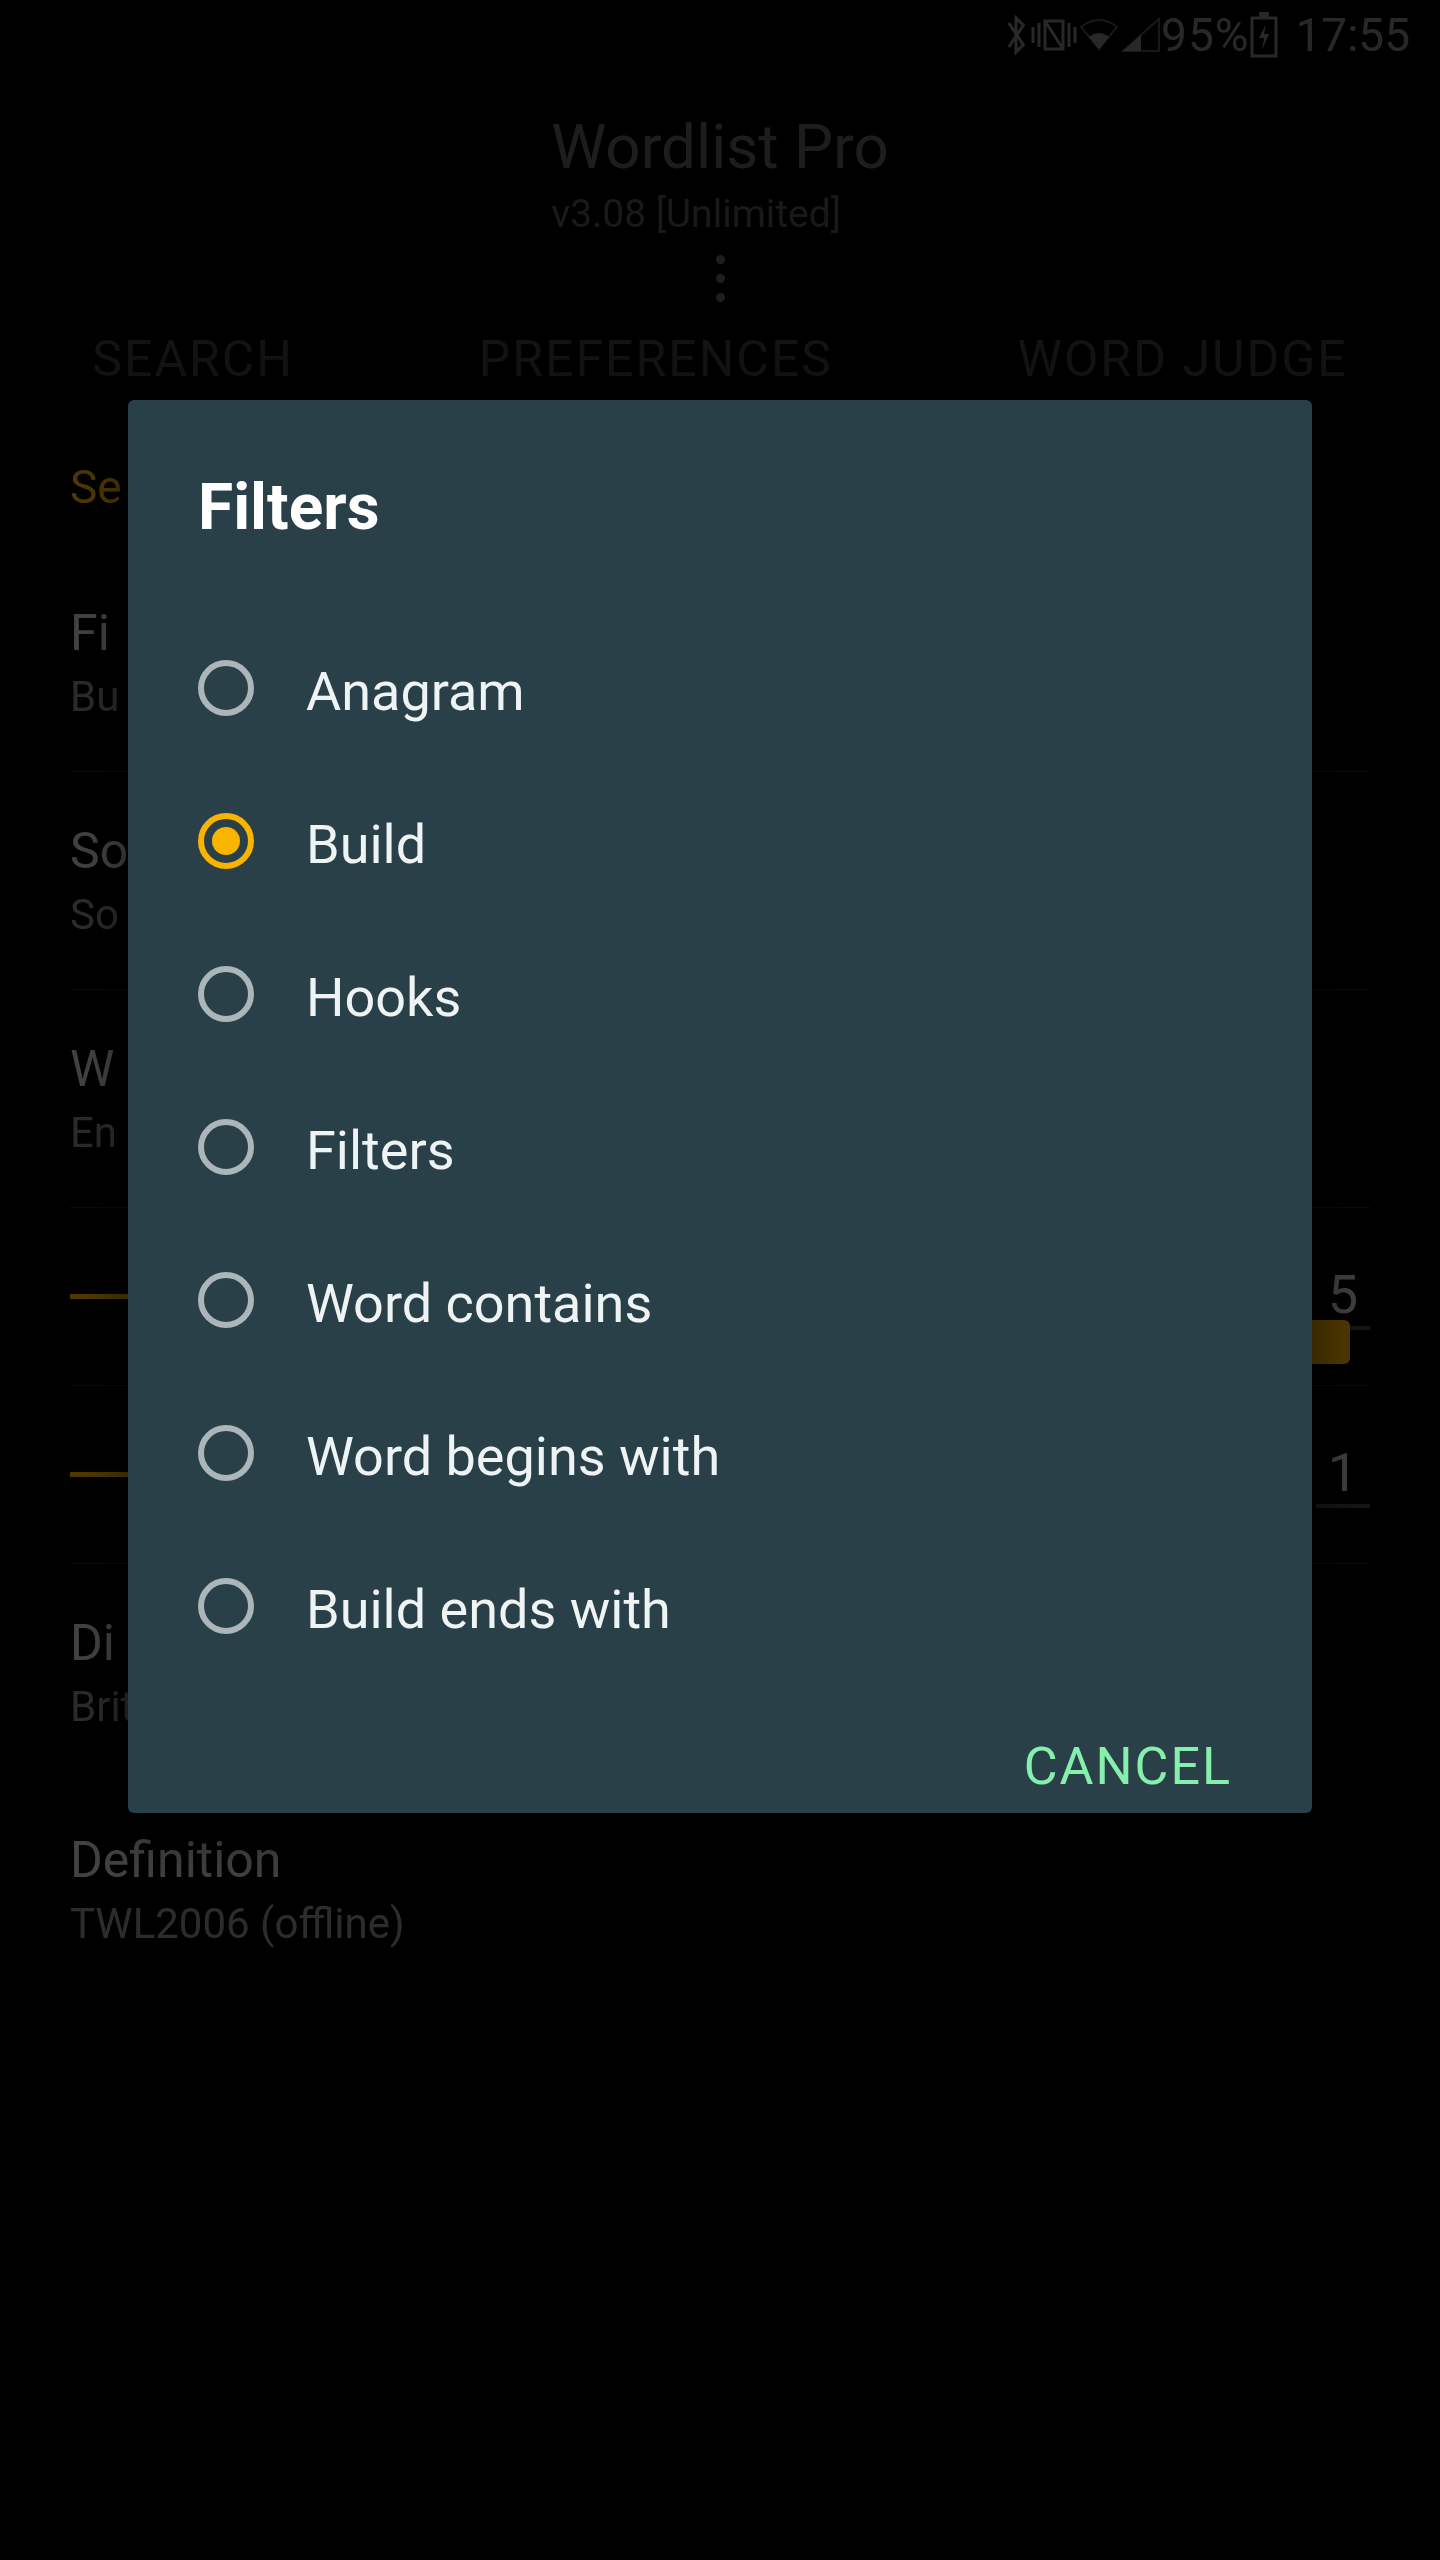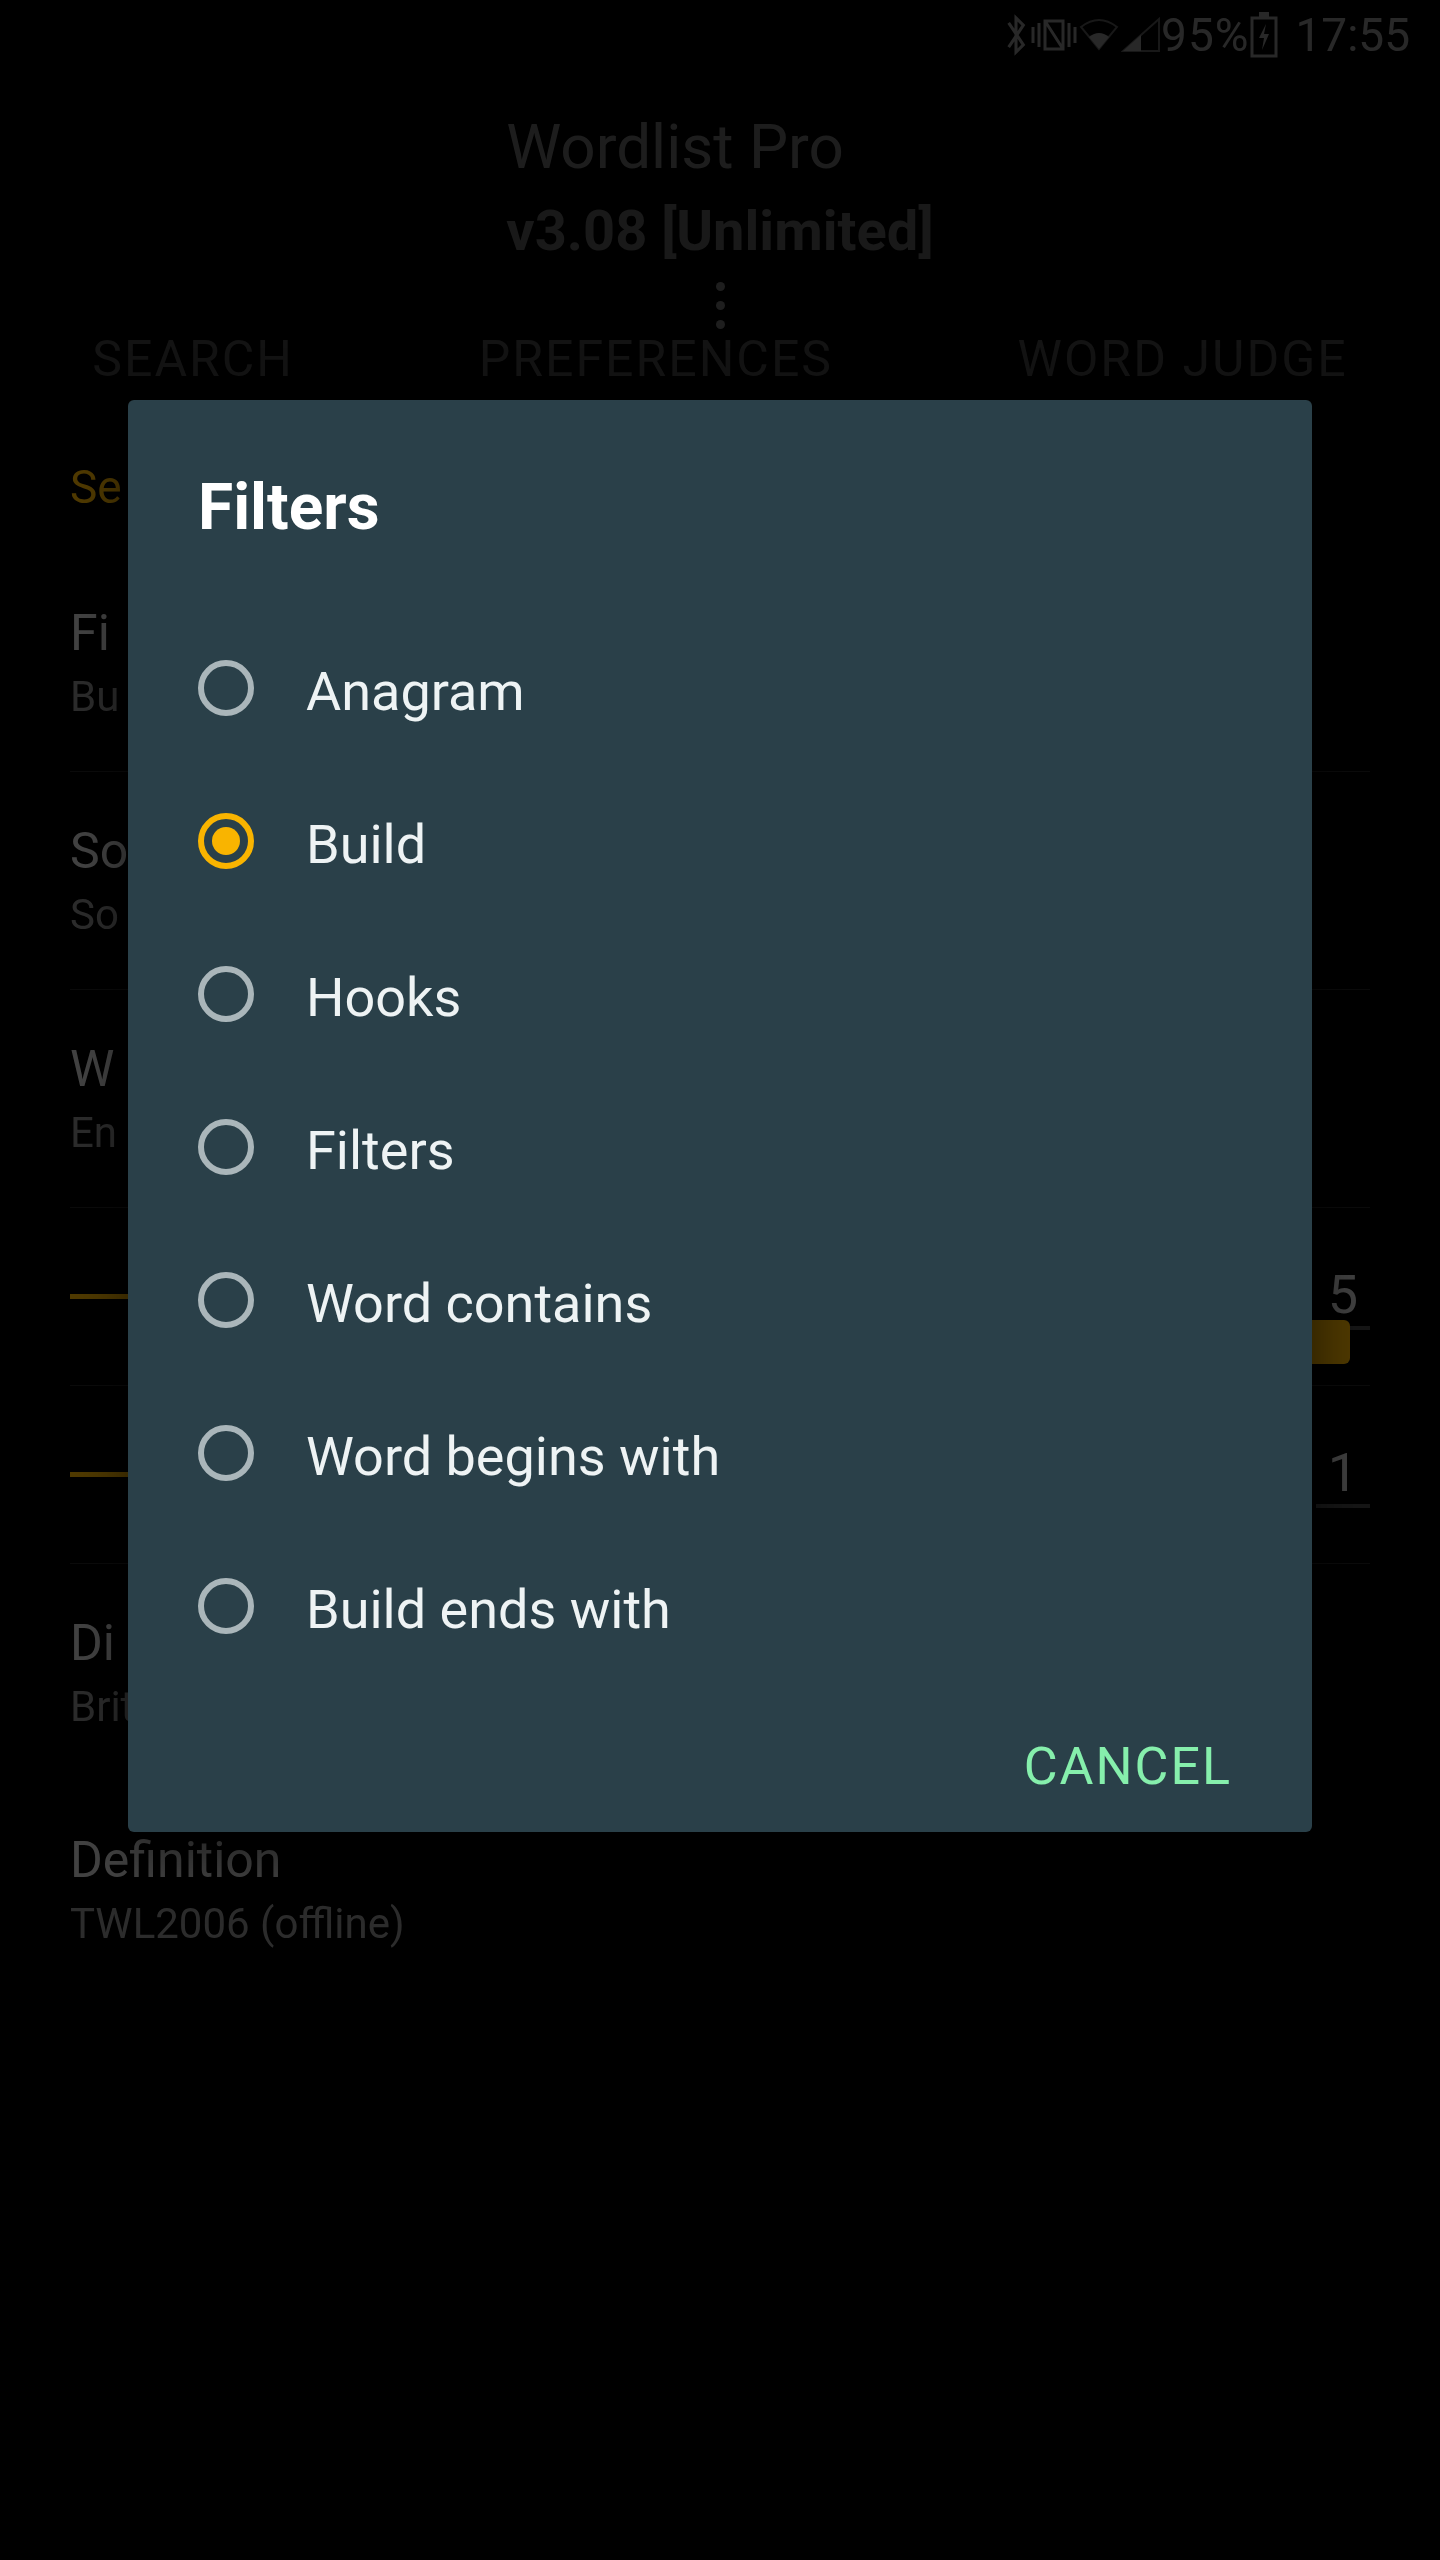--- a/index.html
+++ b/index.html
@@ -60,23 +60,22 @@
       display: flex;
       flex-direction: column;
     }
     .app-title {
       color: #a8a8a8;
       font-size: 62px;
       font-weight: 400;
     }
     .app-sub {
       color: #8e8e8e;
-      font-size: 56px;
-      margin-top: 15px;
-      font-weight: bold;
+      font-size: 39px;
+      margin-top: 8px;
     }
     .overflow-dots {
       width: 50px;
       display: flex;
       flex-direction: column;
       align-items: center;
       gap: 10px;
       margin-top: 18px;
     }
     .overflow-dots span {
@@ -169,21 +168,21 @@
     .status-bar, .app-header, .tabs { filter: brightness(0.55); }
 
     
     .dialog {
       position: absolute;
       left: 128px;
       right: 128px;
       top: 400px;
       background: #2a4049;
       border-radius: 6px;
-      padding: 70px 60px 35px 60px;
+      padding: 70px 60px 16px 60px;
       box-shadow: 0 20px 60px rgba(0,0,0,0.6);
     }
     .dialog-title {
       color: #fff;
       font-size: 64px;
       font-weight: 700;
       margin-bottom: 70px;
       margin-left: 10px;
     }
     .option {

